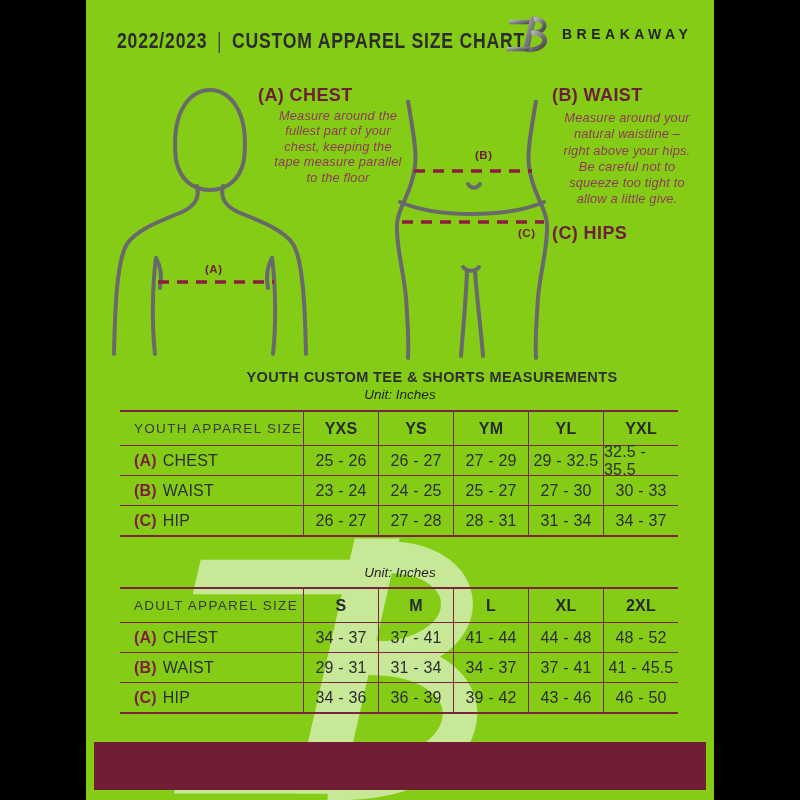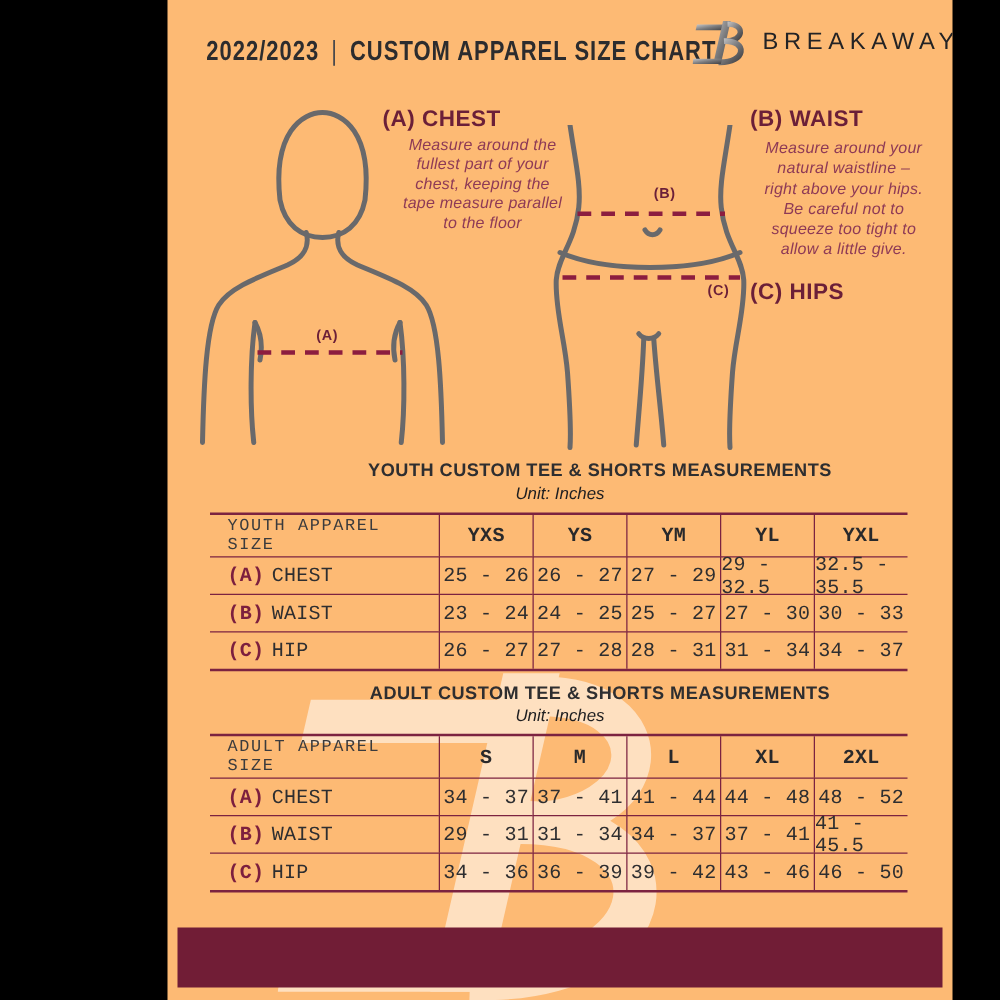--- a/index.html
+++ b/index.html
@@ -4,31 +4,31 @@
 <style>
   html,body{margin:0;padding:0;}
   body{
     width:800px;height:800px;background:#000;
     font-family:"Liberation Sans",sans-serif;
     position:relative;overflow:hidden;
     -webkit-font-smoothing:antialiased;
   }
   .page{
     position:absolute;left:86px;top:0;width:628px;height:800px;
-    background:#fdba74;overflow:hidden;margin-left:48px;
+    background:#84cc16;overflow:hidden;
   }
   
   .header-title{
     position:absolute;left:31px;top:28px;white-space:nowrap;
     font-size:22px;font-weight:bold;color:#2c2c2e;letter-spacing:1px;
     transform:scaleX(0.80);transform-origin:left center;
   }
   .header-title .divider{font-weight:400;color:#4a4a4c;margin:0 12px;}
   .brand{position:absolute;left:420px;top:15px;display:flex;align-items:center;gap:10px;}
-  .brand-name{font-size:19px;font-weight:normal;color:#232325;letter-spacing:4.5px;white-space:nowrap;}
+  .brand-name{font-size:14px;font-weight:bold;color:#232325;letter-spacing:4.5px;white-space:nowrap;}
   
   .fig{position:absolute;}
   .fig path{fill:none;stroke:#69696b;stroke-width:4;stroke-linecap:round;}
   .fig line{stroke:#8c1d3f;stroke-width:3.5;stroke-dasharray:11 8;}
   .marker{
     position:absolute;font-size:11.5px;font-weight:bold;color:#6b1f38;letter-spacing:.5px;
   }
   
   .guide-heading{
     position:absolute;font-size:18px;font-weight:bold;color:#6b1f38;letter-spacing:.4px;
@@ -43,21 +43,21 @@
     font-size:14.5px;font-weight:bold;color:#2e2e30;letter-spacing:.4px;padding-left:32px;
   }
   .tbl-subtitle{
     position:absolute;left:0;width:100%;text-align:center;
     font-size:13.5px;font-style:italic;color:#1f1f21;
   }
   .size-table{
     position:absolute;left:34px;width:558px;
     display:grid;grid-template-columns:183px repeat(5,1fr);
     grid-template-rows:33px 30px 30px 30px;
-    border-top:2px solid #7c2340;border-bottom:2px solid #7c2340;font-family:Liberation Mono, monospace;
+    border-top:2px solid #7c2340;border-bottom:2px solid #7c2340;
   }
   .st-cell{
     display:flex;align-items:center;justify-content:center;
     font-size:16px;color:#2e2e30;letter-spacing:.2px;
   }
   .st-cell.vline{border-left:1.5px solid #7c2340;}
   .st-cell.hline{border-top:1px solid #7c2340;}
   .st-cell.first{justify-content:flex-start;padding-left:14px;}
   .st-cell.colhead{font-weight:bold;color:#29292b;}
   .st-cell.tablehead{font-weight:400;letter-spacing:1.3px;color:#3b3b3d;font-size:13.5px;}
@@ -187,21 +187,20 @@
         <span class="row-key">(C)</span>
         <span>HIP</span>
       </div>
     <div class="st-cell vline hline">26 - 27</div>
     <div class="st-cell vline hline">27 - 28</div>
     <div class="st-cell vline hline">28 - 31</div>
     <div class="st-cell vline hline">31 - 34</div>
     <div class="st-cell vline hline">34 - 37</div>
   </div>
 
-  <div class="tbl-title" style="top:547px">ADULT CUSTOM TEE &amp; SHORTS MEASUREMENTS</div>
   <div class="tbl-subtitle" style="top:565px">Unit: Inches</div>
 
   <div class="size-table" style="top:587px">
     <div class="st-cell first tablehead">ADULT APPAREL SIZE</div>
     <div class="st-cell vline colhead">S</div>
     <div class="st-cell vline colhead">M</div>
     <div class="st-cell vline colhead">L</div>
     <div class="st-cell vline colhead">XL</div>
     <div class="st-cell vline colhead">2XL</div>
 

